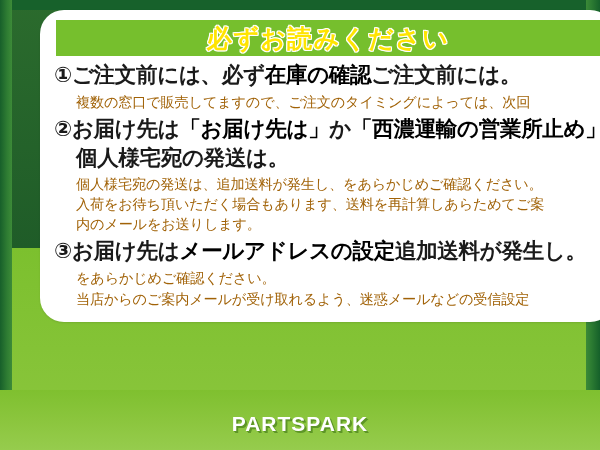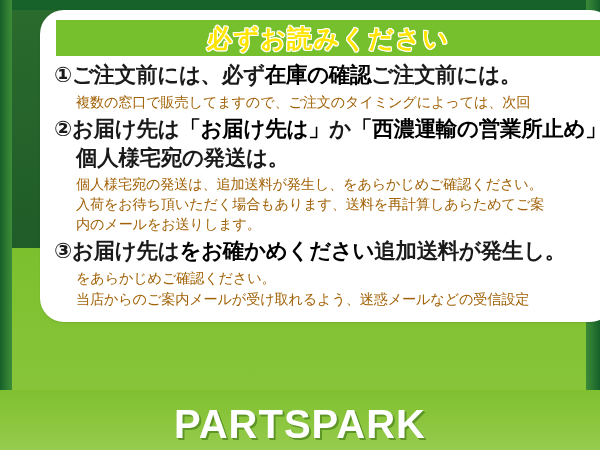--- a/index.html
+++ b/index.html
@@ -129,21 +129,21 @@
     left: 0;
     bottom: 0;
     width: 600px;
     height: 52px;
     display: flex;
     align-items: center;
     justify-content: center;
   }
   #brand-text {
     color: #ffffff;
-    font-size: 40px;
+    font-size: 21px;
     font-weight: bold;
     letter-spacing: 1px;
     text-shadow: 2px 2px 0 #5d9626, 1px 1px 0 #5d9626;
   }
 </style>
 </head>
 <body>
 
 <div id="banner">
 
@@ -171,21 +171,21 @@
         <div class="heading"><span>②</span><span>お届け先は</span><span class="hl">「お届け先は」</span><span>か</span><span class="hl">「西濃運輸の営業所止め」</span></div>
         <div class="heading" style="padding-left:22px;">個人様宅宛の発送は。</div>
         <div class="sub">
           <div>個人様宅宛の発送は、追加送料が発生し、をあらかじめご確認ください。</div>
           <div>入荷をお待ち頂いただく場合もあります、送料を再計算しあらためてご案</div>
           <div>内のメールをお送りします。</div>
         </div>
       </div>
 
       <div class="section">
-        <div class="heading"><span>③</span><span>お届け先は</span><span class="hl">をお確かめください</span><span>追加送料が発生し。</span></div>
+        <div class="heading"><span>③</span><span>お届け先は</span><span class="hl">メールアドレスの設定</span><span>追加送料が発生し。</span></div>
         <div class="sub">
           <div>をあらかじめご確認ください。</div>
           <div>当店からのご案内メールが受け取れるよう、迷惑メールなどの受信設定</div>
         </div>
       </div>
 
     </div>
   </div>
 
   <div id="brand">

